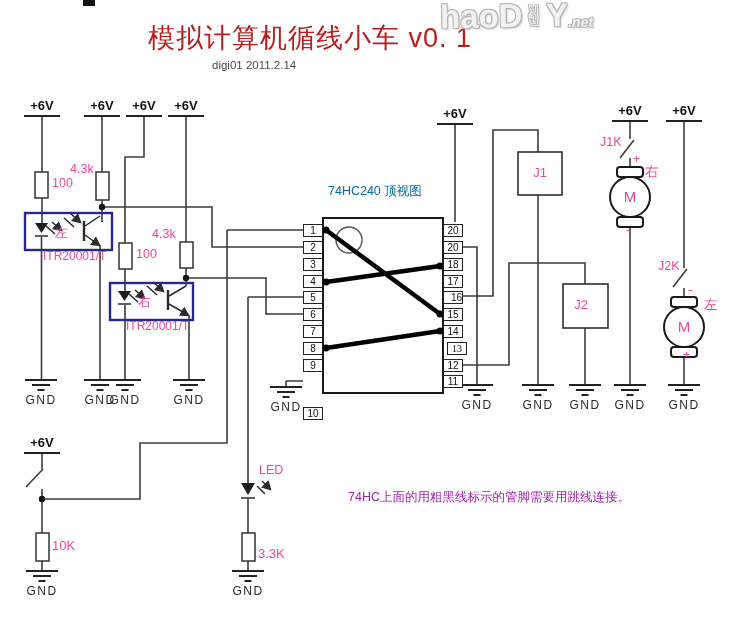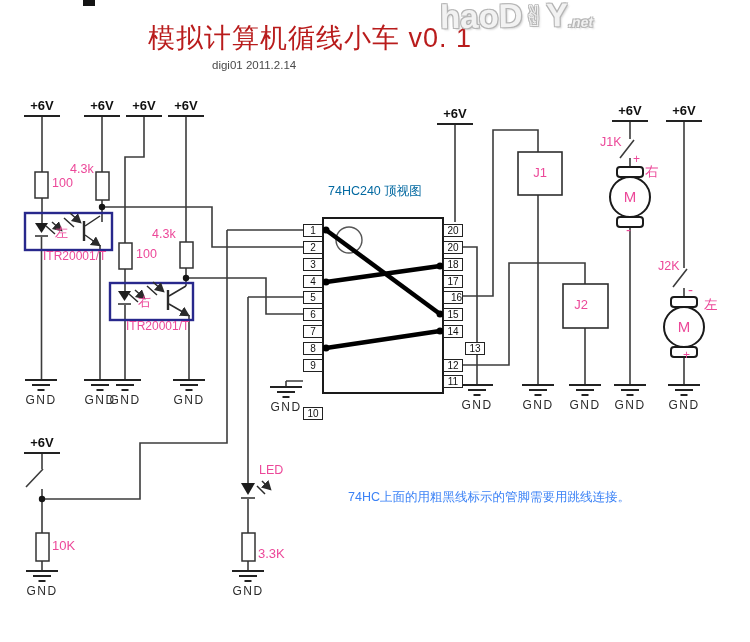--- a/index.html
+++ b/index.html
@@ -8,21 +8,21 @@
   #gfx{position:absolute;left:0;top:0;}
   .lbl{position:absolute;color:#ec4899;font-size:12.5px;white-space:nowrap;line-height:1.1;}
   .ctr{text-align:center;}
   .pwr{width:44px;text-align:center;font-size:13px;font-weight:600;color:#111;}
   .gndl{width:40px;text-align:center;font-size:12px;letter-spacing:1.5px;color:#2a2a2a;}
   .pin{position:absolute;box-sizing:border-box;width:20px;height:13px;border:1px solid #222;
        background:#fff;font-size:10px;line-height:11px;text-align:center;color:#111;}
   .title{font-size:27px;color:#b91c1c;letter-spacing:1px;}
   .subtitle{font-size:11.5px;color:#4a4a4a;}
   .chiptitle{font-size:12.5px;color:#0369a1;}
-  .note{font-size:12.5px;color:#3b82f6;}
+  .note{font-size:12.5px;color:#a21caf;}
   .side{font-size:13px;}
   .rval{font-size:12.5px;}
   .wm{position:absolute;left:440px;top:-2px;display:flex;align-items:flex-end;
       font-weight:bold;color:#f2f2f2;text-shadow:-1px -1px 0 #b5b5b5,1px -1px 0 #b5b5b5,
       -1px 1px 0 #b5b5b5,1px 1px 0 #b5b5b5,2px 2px 2px #d8d8d8;transform:rotate(-1deg);}
   .wm .big{font-size:33px;line-height:36px;}
   .wm .hand{font-size:28px;line-height:34px;}
   .wm .sm{font-size:14px;line-height:22px;font-style:italic;}
 </style>
 </head>
@@ -208,21 +208,21 @@
   <span class="pin" style="left:303px;top:342px;">8</span>
   <span class="pin" style="left:303px;top:359px;">9</span>
   <span class="pin" style="left:303px;top:375px;margin-top:32px;">10</span>
   <span class="pin" style="left:443px;top:224px;">20</span>
   <span class="pin" style="left:443px;top:241px;">20</span>
   <span class="pin" style="left:443px;top:258px;">18</span>
   <span class="pin" style="left:443px;top:275px;">17</span>
   <span class="pin" style="left:443px;top:291px;text-align:right;">16</span>
   <span class="pin" style="left:443px;top:308px;">15</span>
   <span class="pin" style="left:443px;top:325px;">14</span>
-  <span class="pin" style="left:465px;top:342px;">13</span>
+  <span class="pin" style="left:447px;top:342px;font-family:Liberation Serif, serif;">13</span>
   <span class="pin" style="left:443px;top:359px;">12</span>
   <span class="pin" style="left:443px;top:375px;">11</span>
 
   <span class="lbl ctr" style="left:518px;top:166px;width:44px;font-size:13px;">J1</span>
   <span class="lbl ctr" style="left:563px;top:298px;width:36px;font-size:13px;">J2</span>
   <span class="lbl" style="left:600px;top:136px;">J1K</span>
   <span class="lbl" style="left:658px;top:260px;">J2K</span>
 
   <span class="lbl ctr" style="left:620px;top:189px;width:20px;font-size:15px;">M</span>
   <span class="lbl side" style="left:645px;top:165px;font-size:13.5px;">右</span>

